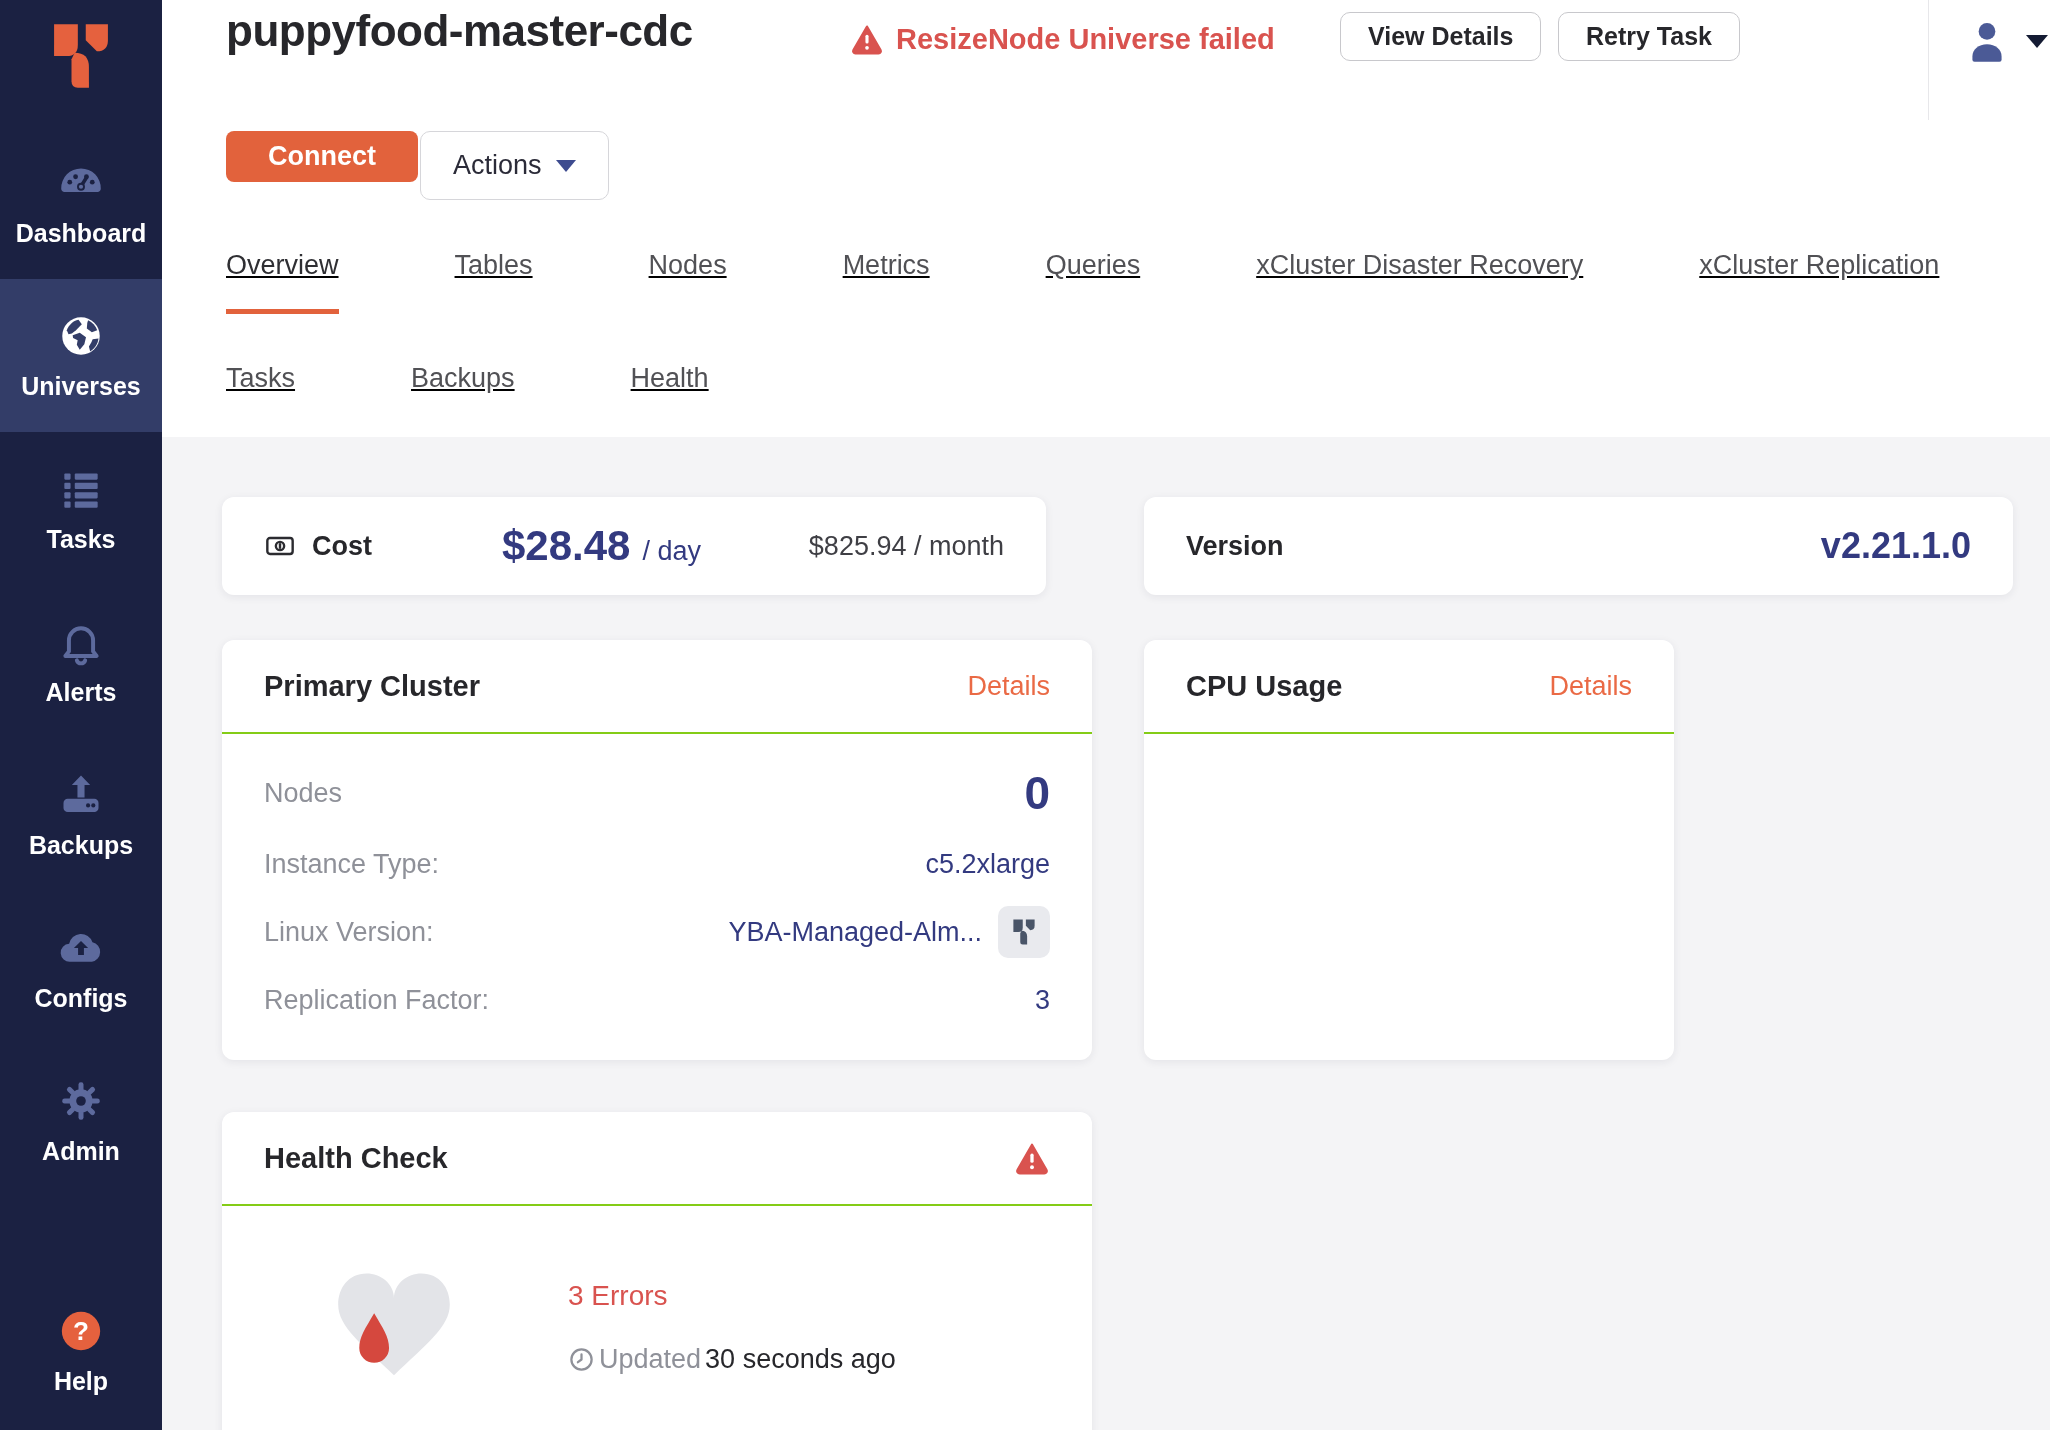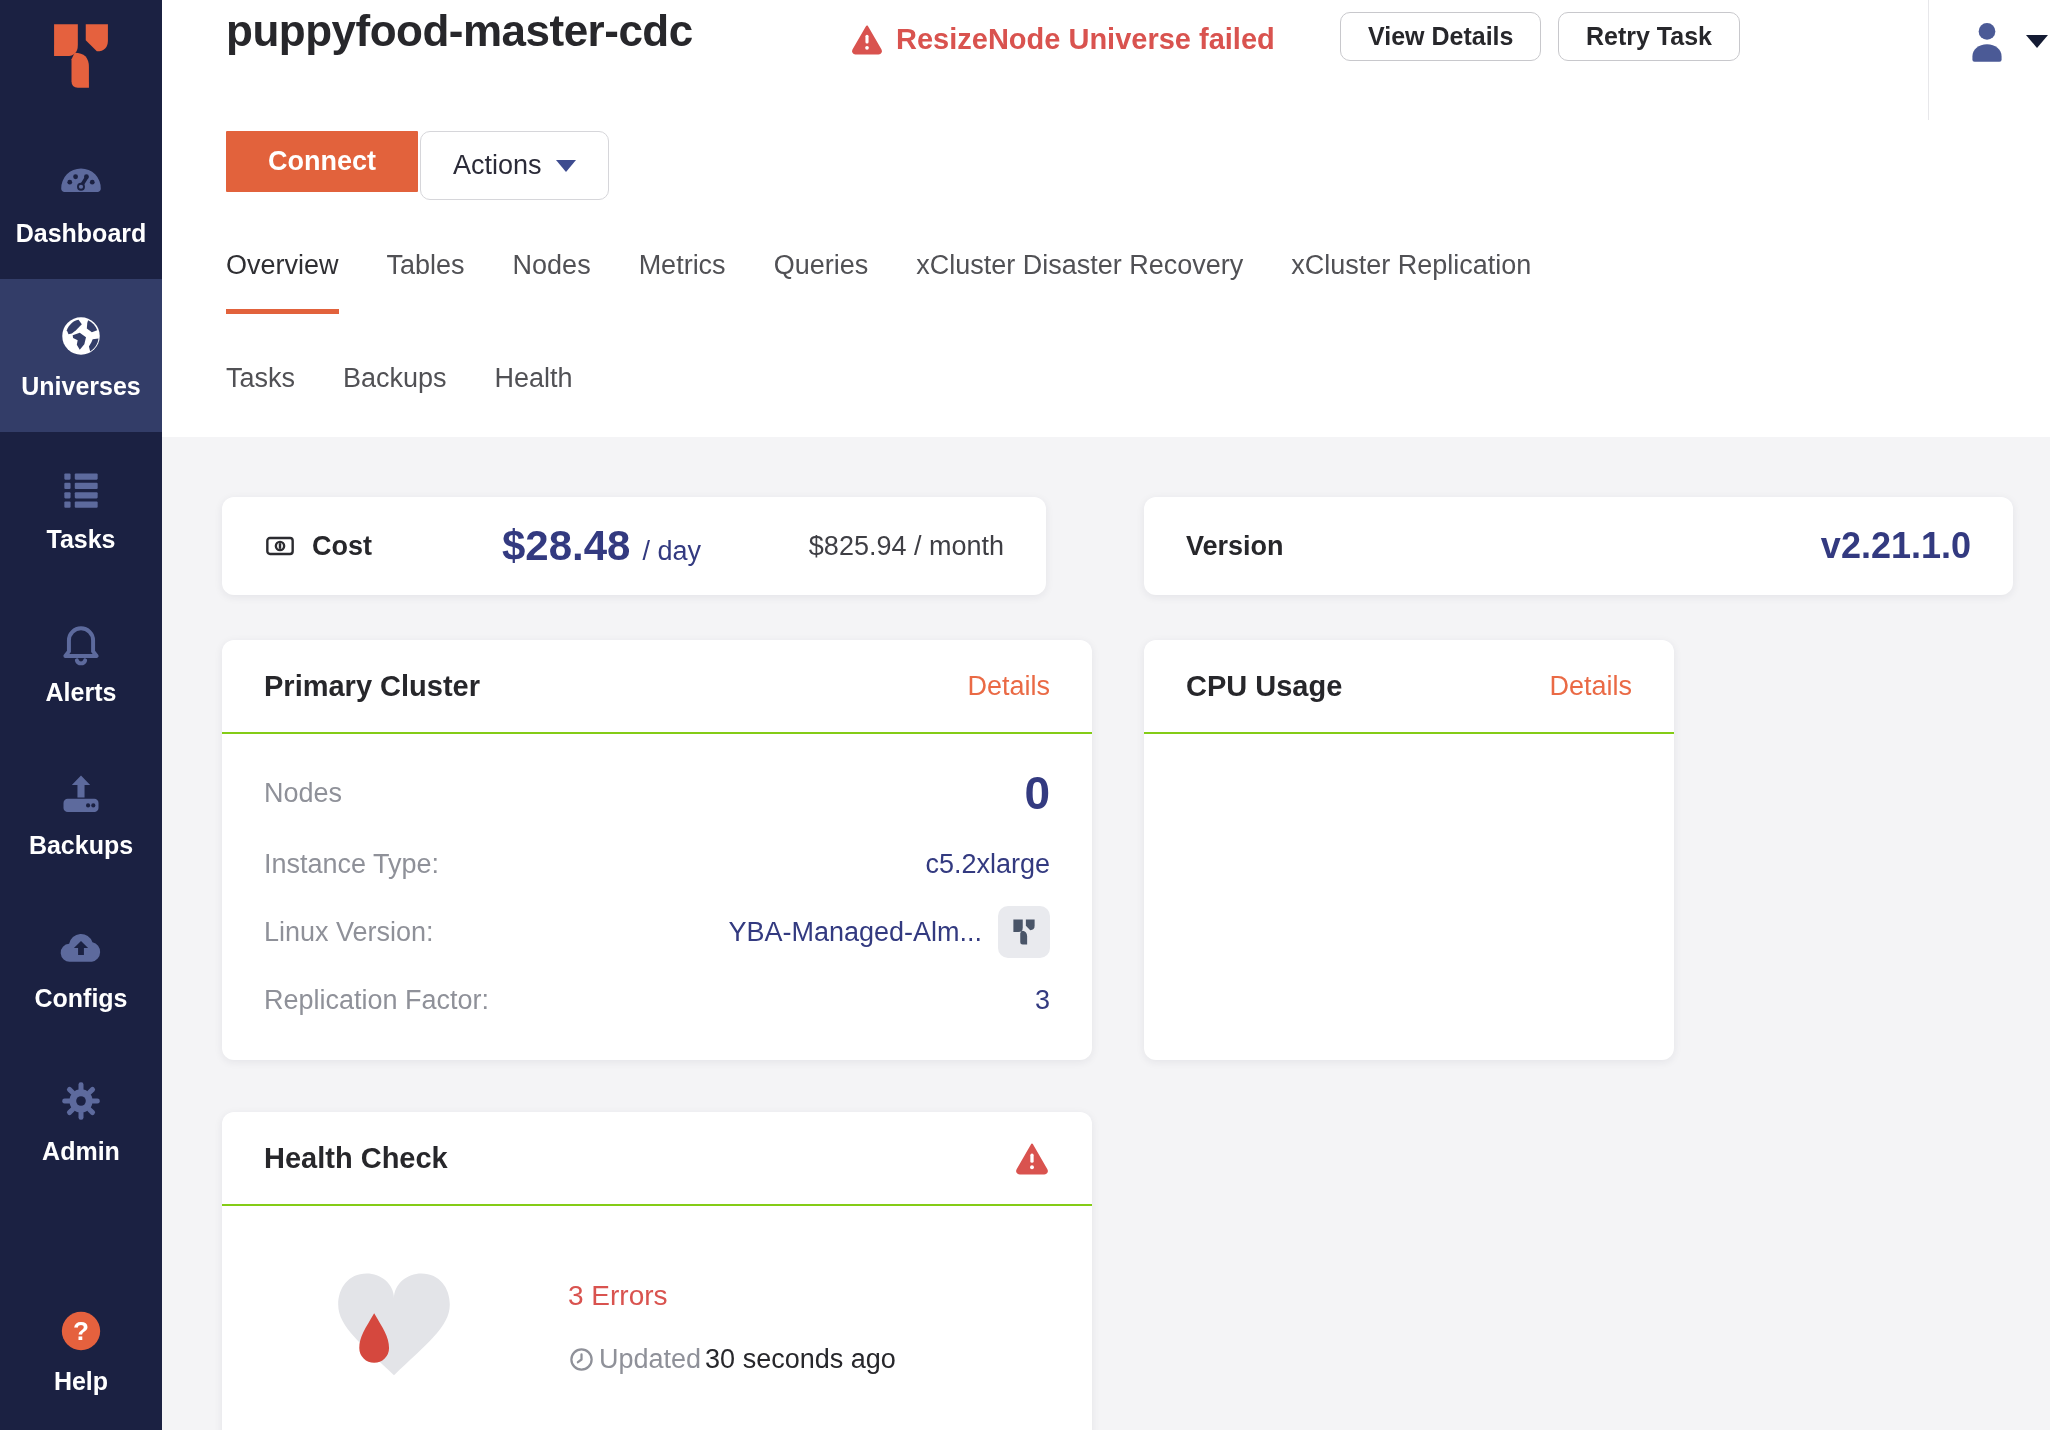--- a/index.html
+++ b/index.html
@@ -25,30 +25,30 @@
   .error-group { position:absolute; left:850px; top:22px; display:flex; align-items:center; gap:12px; }
   .error-text { color:#d9534f; font-size:29px; font-weight:600; }
   .hdr-btn { position:absolute; top:12px; height:49px; background:#fff; border:1.5px solid #c8c8cc;
     border-radius:10px; font-size:25px; font-weight:600; color:#27272b; padding:0 27px;
     display:flex; align-items:center; cursor:pointer; font-family:inherit; }
   .hdr-divider { position:absolute; left:1928px; top:0; width:1px; height:120px; background:#e7e7ea; }
   .avatar-group { position:absolute; left:1962px; top:16px; display:flex; align-items:center; gap:14px; cursor:pointer; }
   .caret-down { width:0; height:0; border-left:11px solid transparent; border-right:11px solid transparent;
     border-top:13px solid #141b33; }
 
-  .connect-btn { position:absolute; left:226px; top:131px; height:61px; padding:0 42px;
-    background:#e2623c; color:#fff; border:none; border-radius:1px; font-size:27px;
+  .connect-btn { position:absolute; left:226px; top:131px; height:51px; padding:0 42px;
+    background:#e2623c; color:#fff; border:none; border-radius:8px; font-size:27px;
     font-weight:bold; cursor:pointer; font-family:inherit; }
   .actions-btn { position:absolute; left:420px; top:131px; height:69px; padding:0 32px;
     background:#fff; color:#2b2b38; border:1.5px solid #d6d6da; border-radius:10px;
     font-size:27px; cursor:pointer; display:flex; align-items:center; gap:14px; font-family:inherit; }
   .actions-caret { width:0; height:0; border-left:10px solid transparent; border-right:10px solid transparent;
     border-top:12px solid #3d4b8f; }
 
-  .tabs-row { position:absolute; left:226px; display:flex; column-gap:48px; }
+  .tabs-row { position:absolute; left:226px; display:flex; column-gap:116px;text-decoration:underline; }
   .tabs-row.row1 { top:250px; }
   .tabs-row.row2 { top:363px; }
   .tab { font-size:27px; color:#515155; cursor:pointer; white-space:nowrap; padding-bottom:28px; }
   .tab.active { color:#2f2f33; border-bottom:5px solid #e2623c; }
 
   
   .card { position:absolute; background:#fff; border-radius:12px;
     box-shadow:0 2px 8px rgba(35,35,60,0.08); }
   .card-header { height:94px; padding:0 42px; display:flex; align-items:center;
     justify-content:space-between; border-bottom:2px solid #84cc16; }

